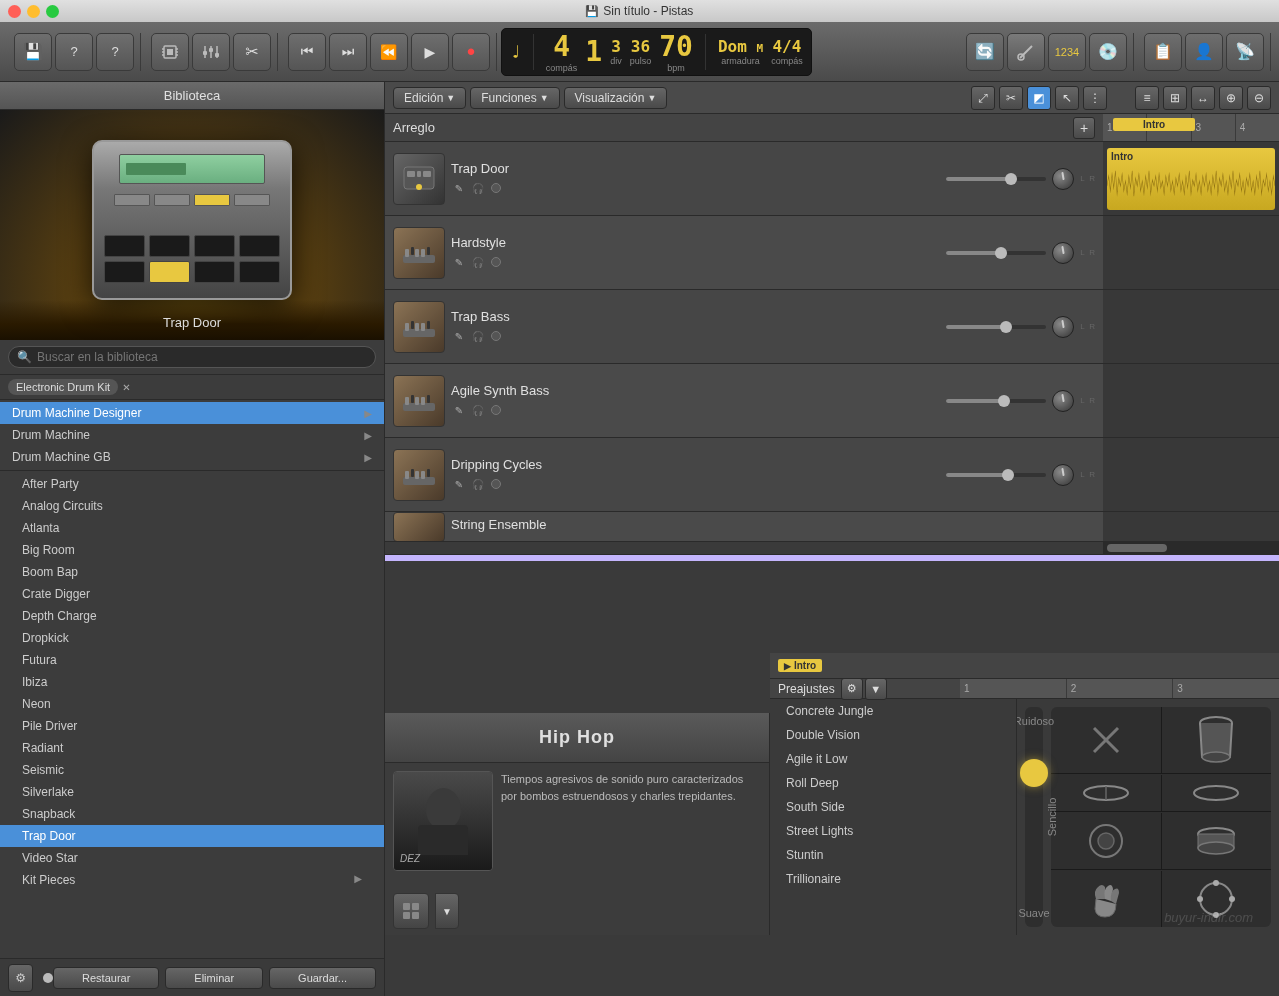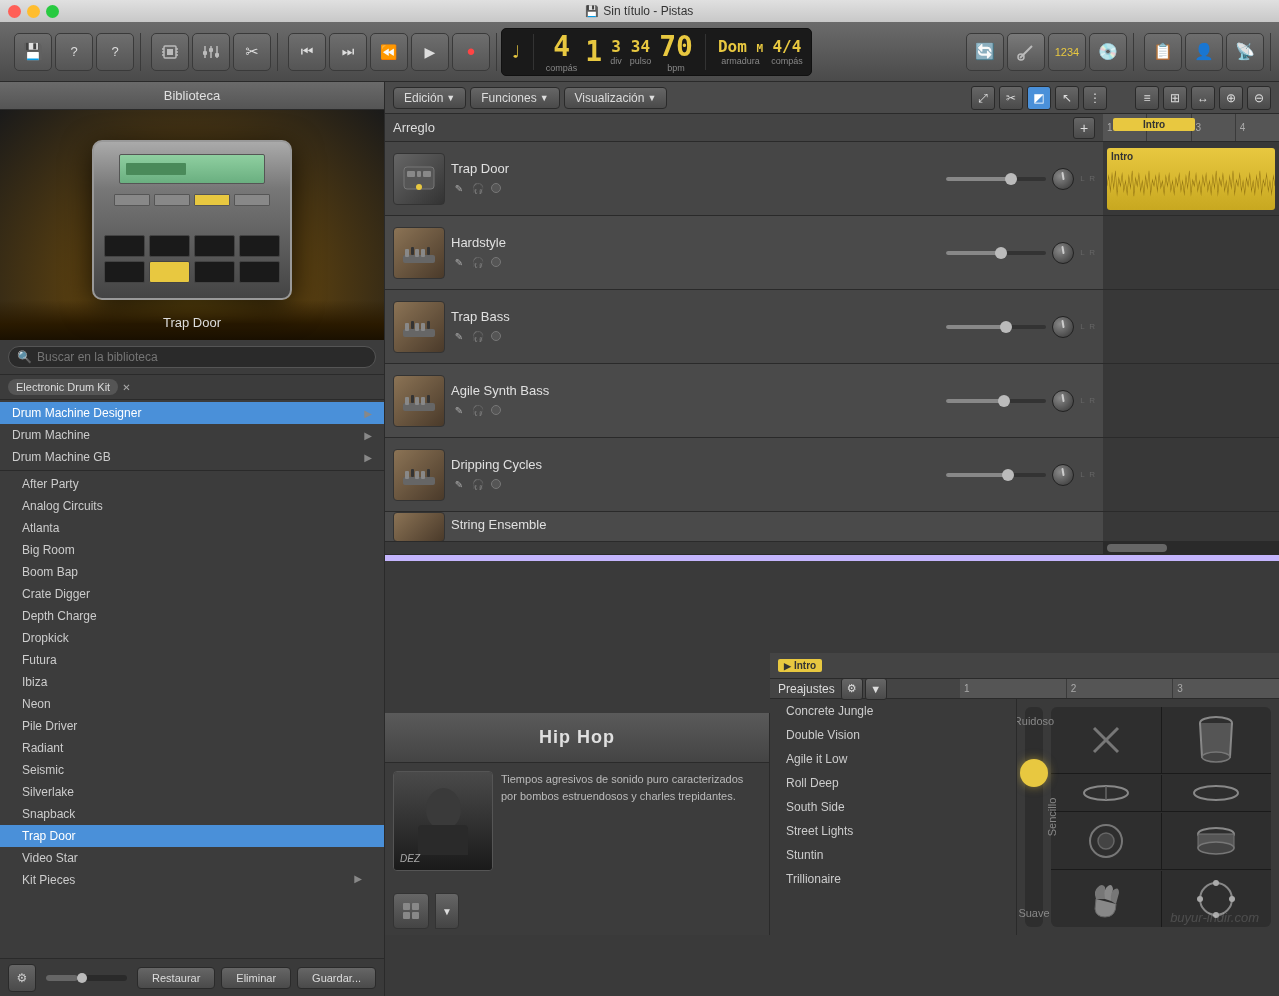--- a/index.html
+++ b/index.html
@@ -44,21 +44,21 @@
     .breadcrumb-item { background: #555; border-radius: 10px; padding: 2px 8px; font-size: 11px; color: #ddd; }
     #categories { display: flex; flex-direction: column; padding: 2px 0; border-bottom: 1px solid #2a2a2a; }
     .cat-item { display: flex; align-items: center; justify-content: space-between; padding: 4px 12px; cursor: pointer; }
     .cat-item.selected { background: #4a90d9; color: white; }
     .cat-label { font-size: 12px; }
     .cat-arrow { font-size: 10px; color: #888; }
     #kit-list { flex: 1; overflow-y: auto; padding: 2px 0; }
     .kit-item { padding: 4px 22px; cursor: pointer; font-size: 12px; color: #ccc; }
     .kit-item.selected { background: #4a90d9; color: white; }
     #library-footer { height: 38px; background: #3a3a3a; border-top: 1px solid #2a2a2a; display: flex; align-items: center; padding: 0 8px; gap: 6px; }
-    .footer-btn { padding: 4px 14px; background: linear-gradient(180deg, #666 0%, #4a4a4a 100%); border: 1px solid #2a2a2a; border-radius: 4px; color: #ddd; cursor: pointer; font-size: 11px; }
+    .footer-btn { padding: 4px 28px; background: linear-gradient(180deg, #666 0%, #4a4a4a 100%); border: 1px solid #2a2a2a; border-radius: 4px; color: #ddd; cursor: pointer; font-size: 11px; }
     .settings-btn { width: 28px; height: 28px; background: linear-gradient(180deg, #666 0%, #4a4a4a 100%); border: 1px solid #2a2a2a; border-radius: 4px; display: flex; align-items: center; justify-content: center; cursor: pointer; }
 
     
     #right { flex: 1; display: flex; flex-direction: column; overflow: hidden; }
 
     
     #sequencer-top { flex: 0 0 auto; border-bottom: 1px solid #2a2a2a; }
     #seq-toolbar { height: 32px; background: #4a4a4a; display: flex; align-items: center; padding: 0 8px; gap: 4px; border-bottom: 1px solid #2a2a2a; }
     .seq-menu { padding: 3px 10px; background: linear-gradient(180deg, #666 0%, #4a4a4a 100%); border: 1px solid #2a2a2a; border-radius: 4px; color: #ddd; cursor: pointer; font-size: 12px; display: flex; align-items: center; gap: 3px; }
     .seq-icon-btn { width: 24px; height: 24px; background: linear-gradient(180deg, #666 0%, #4a4a4a 100%); border: 1px solid #2a2a2a; border-radius: 3px; display: flex; align-items: center; justify-content: center; cursor: pointer; color: #ddd; font-size: 12px; }
@@ -187,21 +187,21 @@
       <span class="display-label">compás</span>
     </div>
     <div class="display-seg">
       <span class="display-val display-large">1</span>
     </div>
     <div class="display-seg">
       <span class="display-val">3</span>
       <span class="display-label">div</span>
     </div>
     <div class="display-seg">
-      <span class="display-val">34</span>
+      <span class="display-val">36</span>
       <span class="display-label">pulso</span>
     </div>
     <div class="display-seg">
       <span class="display-val display-large">70</span>
       <span class="display-label">bpm</span>
     </div>
     <div style="width:1px; height:36px; background:#333; margin:0 4px;"></div>
     <div class="display-seg">
       <span class="display-val">
         <span>Dom</span>
@@ -727,20 +727,20 @@
                   <svg width="40" height="40" viewBox="0 0 40 40">
                     <circle cx="20" cy="20" r="16" fill="none" stroke="#888" stroke-width="2"></circle>
                     <circle cx="20" cy="4" r="3" fill="#aaa"></circle>
                     <circle cx="36" cy="20" r="3" fill="#aaa"></circle>
                     <circle cx="4" cy="20" r="3" fill="#aaa"></circle>
                     <circle cx="20" cy="36" r="3" fill="#aaa"></circle>
                   </svg>
                 </div>
               </div>
             </div>
-          <div class="watermark" style="position:absolute; bottom:10px; right:20px; font-size:13px; color:rgba(255,255,255,0.15); font-style:italic; pointer-events:none; z-index:999;">buyur-indir.com</div>
+          <div class="watermark" style="position:absolute; bottom:10px; right:26px; font-size:13px; color:rgba(255,255,255,0.15); font-style:italic; pointer-events:none; z-index:999;">buyur-indir.com</div>
             </div>
 
         </div>
       </div>
     </div>
   </div>
 </div>
 
 </body></html>

